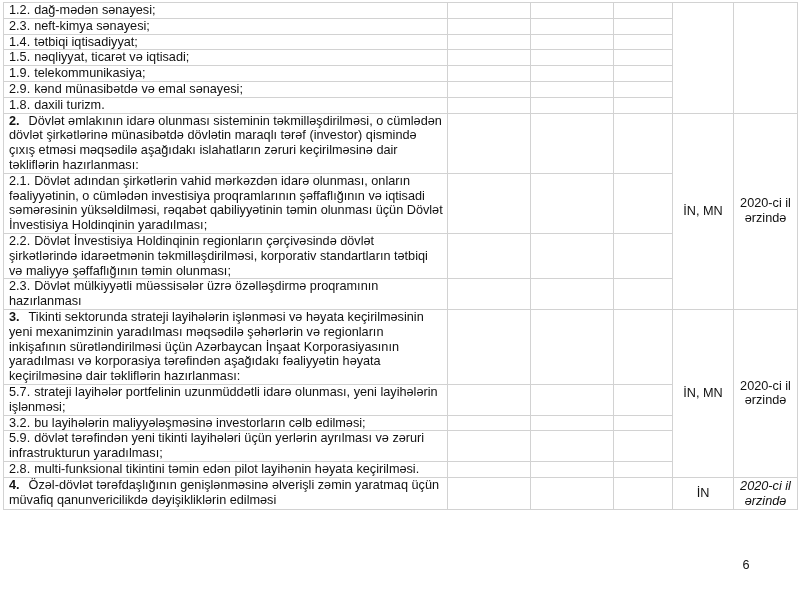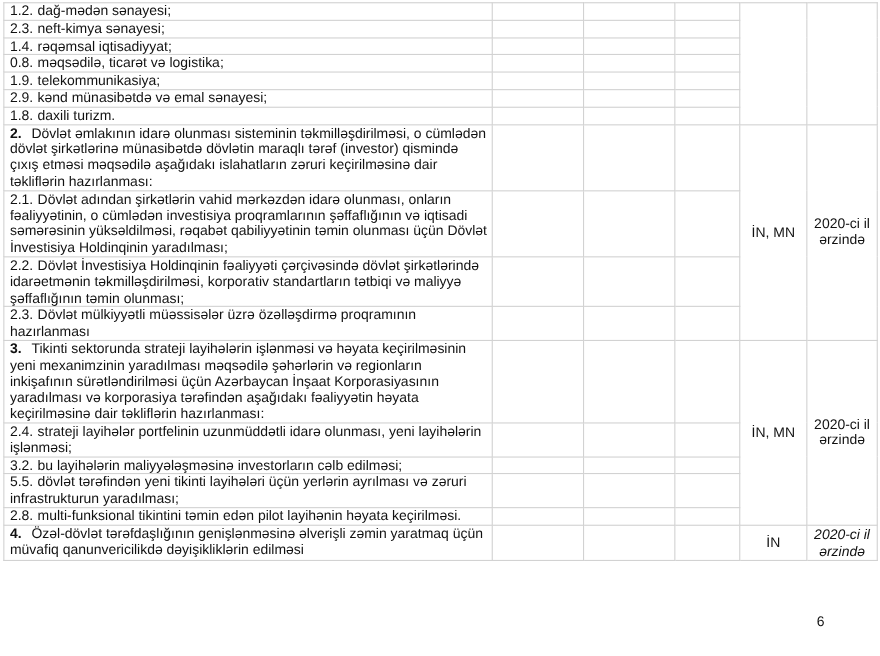--- a/index.html
+++ b/index.html
@@ -52,27 +52,27 @@
         <td class="resp" rowspan="7"></td>
         <td class="dead" rowspan="7"></td>
       </tr>
       <tr>
         <td class="task sub"><span class="num">2.3.</span><span class="txt">neft-kimya sənayesi;</span></td>
         <td class="mid"></td>
         <td class="mid"></td>
         <td class="mid"></td>
       </tr>
       <tr>
-        <td class="task sub"><span class="num">1.4.</span><span class="txt">rəqəmsal iqtisadiyyat;</span></td>
+        <td class="task sub"><span class="num">1.4.</span><span class="txt">tətbiqi iqtisadiyyat;</span></td>
         <td class="mid"></td>
         <td class="mid"></td>
         <td class="mid"></td>
       </tr>
       <tr>
-        <td class="task sub"><span class="num">0.8.</span><span class="txt">məqsədilə, ticarət və logistika;</span></td>
+        <td class="task sub"><span class="num">1.5.</span><span class="txt">nəqliyyat, ticarət və iqtisadi;</span></td>
         <td class="mid"></td>
         <td class="mid"></td>
         <td class="mid"></td>
       </tr>
       <tr>
         <td class="task sub"><span class="num">1.9.</span><span class="txt">telekommunikasiya;</span></td>
         <td class="mid"></td>
         <td class="mid"></td>
         <td class="mid"></td>
       </tr>
@@ -96,53 +96,53 @@
         <td class="resp" rowspan="4">İN, MN</td>
         <td class="dead" rowspan="4">2020-ci il ərzində</td>
       </tr>
       <tr>
         <td class="task sub"><span class="num">2.1.</span><span class="txt">Dövlət adından şirkətlərin vahid mərkəzdən idarə olunması, onların fəaliyyətinin, o cümlədən investisiya proqramlarının şəffaflığının və iqtisadi səmərəsinin yüksəldilməsi, rəqabət qabiliyyətinin təmin olunması üçün Dövlət İnvestisiya Holdinqinin yaradılması;</span></td>
         <td class="mid"></td>
         <td class="mid"></td>
         <td class="mid"></td>
       </tr>
       <tr>
-        <td class="task sub"><span class="num">2.2.</span><span class="txt">Dövlət İnvestisiya Holdinqinin fəaliyyəti çərçivəsində dövlət şirkətlərində idarəetmənin təkmilləşdirilməsi, korporativ standartların tətbiqi və maliyyə şəffaflığının təmin olunması;</span></td>
+        <td class="task sub"><span class="num">2.2.</span><span class="txt">Dövlət İnvestisiya Holdinqinin regionların çərçivəsində dövlət şirkətlərində idarəetmənin təkmilləşdirilməsi, korporativ standartların tətbiqi və maliyyə şəffaflığının təmin olunması;</span></td>
         <td class="mid"></td>
         <td class="mid"></td>
         <td class="mid"></td>
       </tr>
       <tr>
         <td class="task sub"><span class="num">2.3.</span><span class="txt">Dövlət mülkiyyətli müəssisələr üzrə özəlləşdirmə proqramının hazırlanması</span></td>
         <td class="mid"></td>
         <td class="mid"></td>
         <td class="mid"></td>
       </tr>
       <tr>
         <td class="task head"><span class="num">3.</span><span class="txt">Tikinti sektorunda strateji layihələrin işlənməsi və həyata keçirilməsinin yeni mexanimzinin yaradılması məqsədilə şəhərlərin və regionların inkişafının sürətləndirilməsi üçün Azərbaycan İnşaat Korporasiyasının yaradılması və korporasiya tərəfindən aşağıdakı fəaliyyətin həyata keçirilməsinə dair təkliflərin hazırlanması:</span></td>
         <td class="mid"></td>
         <td class="mid"></td>
         <td class="mid"></td>
         <td class="resp" rowspan="5">İN, MN</td>
         <td class="dead" rowspan="5">2020-ci il ərzində</td>
       </tr>
       <tr>
-        <td class="task sub"><span class="num">2.4.</span><span class="txt">strateji layihələr portfelinin uzunmüddətli idarə olunması, yeni layihələrin işlənməsi;</span></td>
+        <td class="task sub"><span class="num">5.7.</span><span class="txt">strateji layihələr portfelinin uzunmüddətli idarə olunması, yeni layihələrin işlənməsi;</span></td>
         <td class="mid"></td>
         <td class="mid"></td>
         <td class="mid"></td>
       </tr>
       <tr>
         <td class="task sub"><span class="num">3.2.</span><span class="txt">bu layihələrin maliyyələşməsinə investorların cəlb edilməsi;</span></td>
         <td class="mid"></td>
         <td class="mid"></td>
         <td class="mid"></td>
       </tr>
       <tr>
-        <td class="task sub"><span class="num">5.5.</span><span class="txt">dövlət tərəfindən yeni tikinti layihələri üçün yerlərin ayrılması və zəruri infrastrukturun yaradılması;</span></td>
+        <td class="task sub"><span class="num">5.9.</span><span class="txt">dövlət tərəfindən yeni tikinti layihələri üçün yerlərin ayrılması və zəruri infrastrukturun yaradılması;</span></td>
         <td class="mid"></td>
         <td class="mid"></td>
         <td class="mid"></td>
       </tr>
       <tr>
         <td class="task sub"><span class="num">2.8.</span><span class="txt">multi-funksional tikintini təmin edən pilot layihənin həyata keçirilməsi.</span></td>
         <td class="mid"></td>
         <td class="mid"></td>
         <td class="mid"></td>
       </tr>

